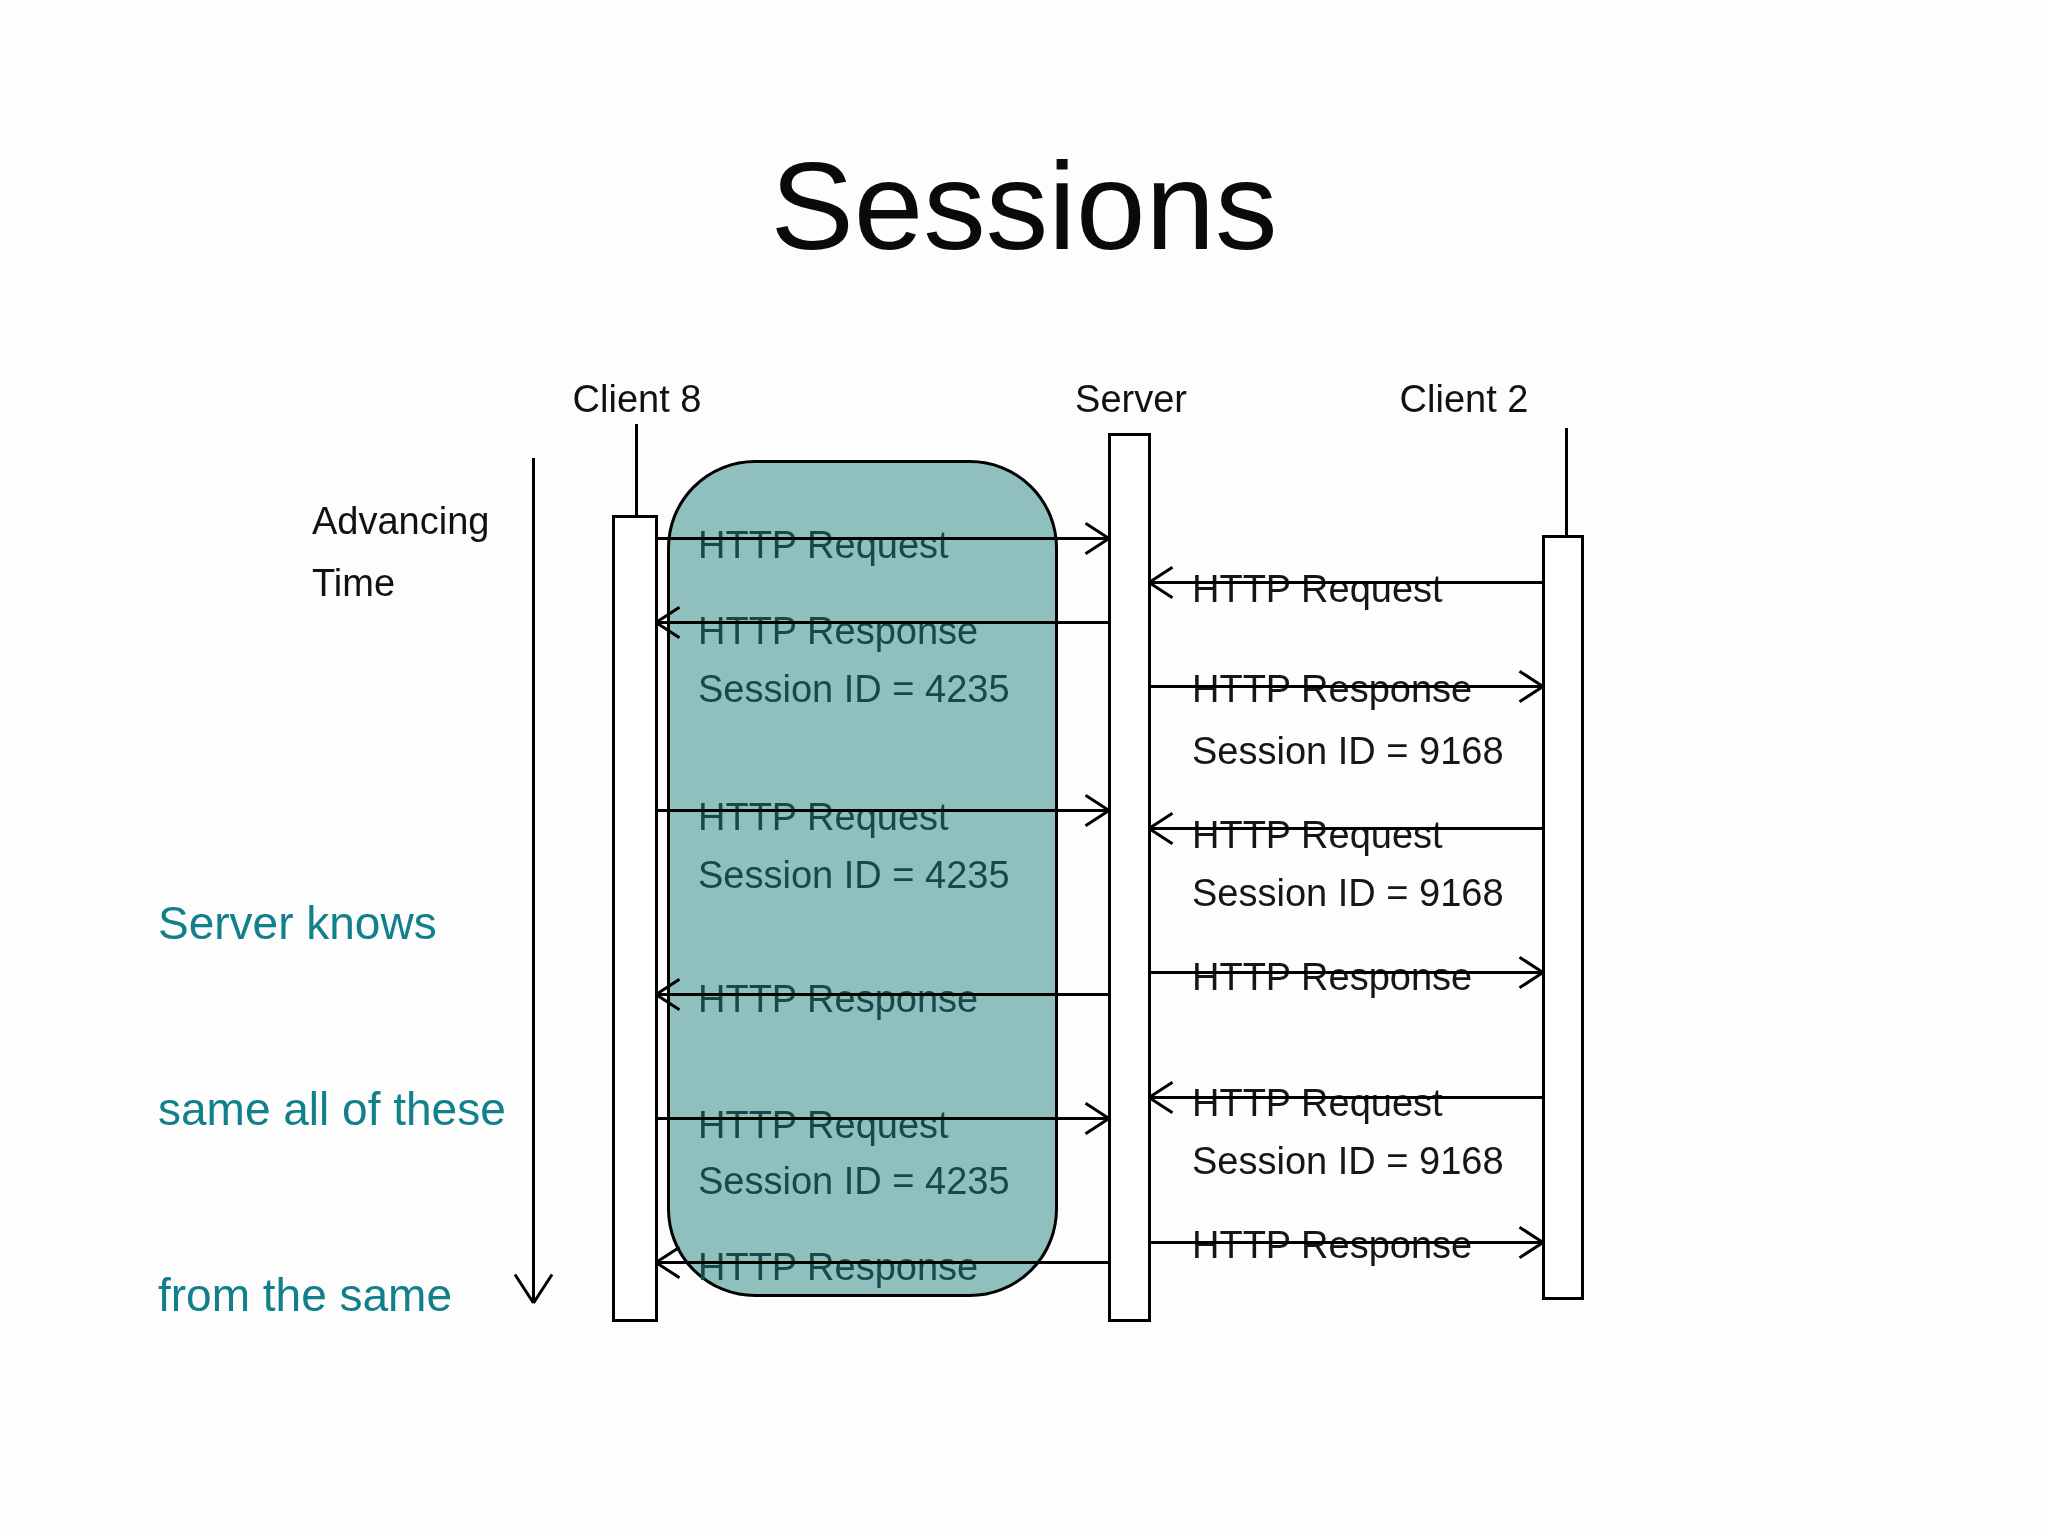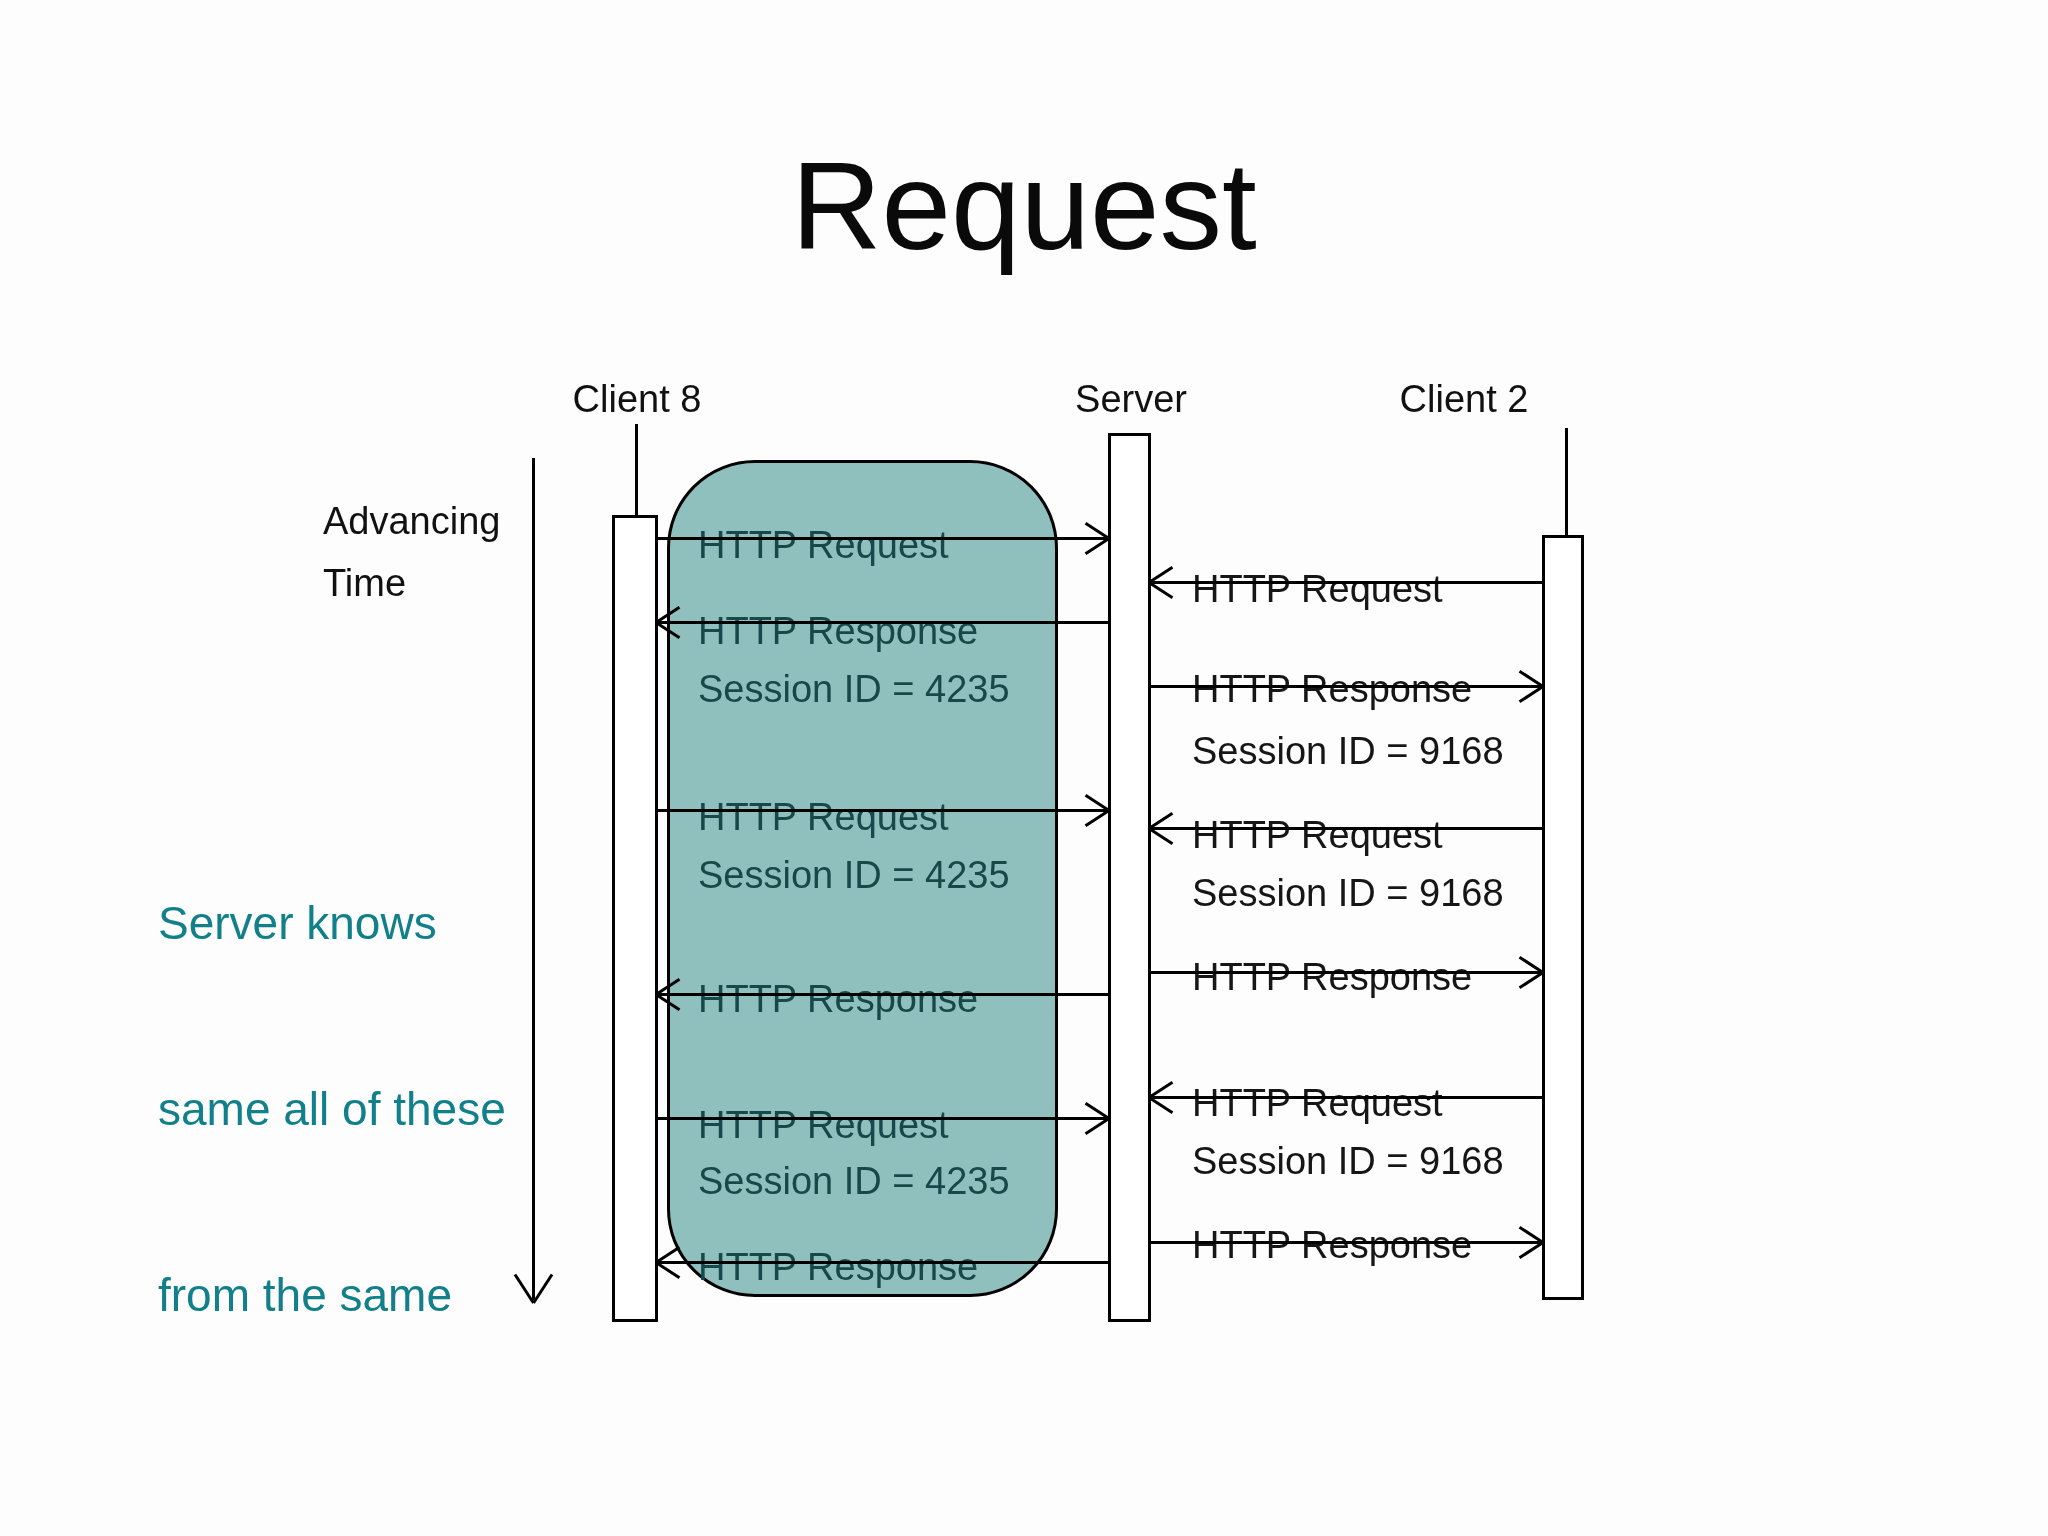--- a/index.html
+++ b/index.html
@@ -25,21 +25,21 @@
     box-sizing:border-box;
   }
   .session-box{
     position:absolute;left:667px;top:460px;width:391px;height:837px;
     background:#8FC0BD;border:3px solid #000;border-radius:88px;
     box-sizing:border-box;
   }
   .timeline{position:absolute;left:532px;top:458px;width:3px;height:842px;background:#000;}
   .time-leg{position:absolute;width:3px;height:34px;background:#000;transform-origin:50% 100%;}
   .time-label{
-    position:absolute;left:323px;font-size:38px;color:#111;white-space:nowrap;
+    position:absolute;left:312px;font-size:38px;color:#111;white-space:nowrap;
   }
   .note{
     position:absolute;left:158px;top:768px;
     font-size:46px;line-height:62px;color:#12808А;
     color:#12808a;white-space:pre;
   }
   .msg{
     position:absolute;font-size:38px;color:#161616;white-space:nowrap;margin-top:36px;
   }
   .msg.in-box{color:#17494a;}
@@ -53,21 +53,21 @@
   .arrow.to-left .leg.a{transform:rotate(33deg);}
   .arrow.to-left .leg.b{transform:rotate(-33deg);}
   .aL{left:657px;width:451px;}
   .aR{left:1150px;width:392px;}
 </style>
 </head>
 <body>
 
 <div id="slide">
 
-  <div class="title">Request</div>
+  <div class="title">Sessions</div>
 
   <div class="lifeline-label" style="left:637px;">Client 8</div>
   <div class="lifeline-label" style="left:1131px;">Server</div>
   <div class="lifeline-label" style="left:1464px;">Client 2</div>
 
   <div class="stub" style="left:635px;top:424px;height:91px;"></div>
   <div class="stub" style="left:1565px;top:428px;height:107px;"></div>
 
   <div class="time-label" style="top:500px;">Advancing</div>
   <div class="time-label" style="top:562px;text-align:center;">Time</div>

